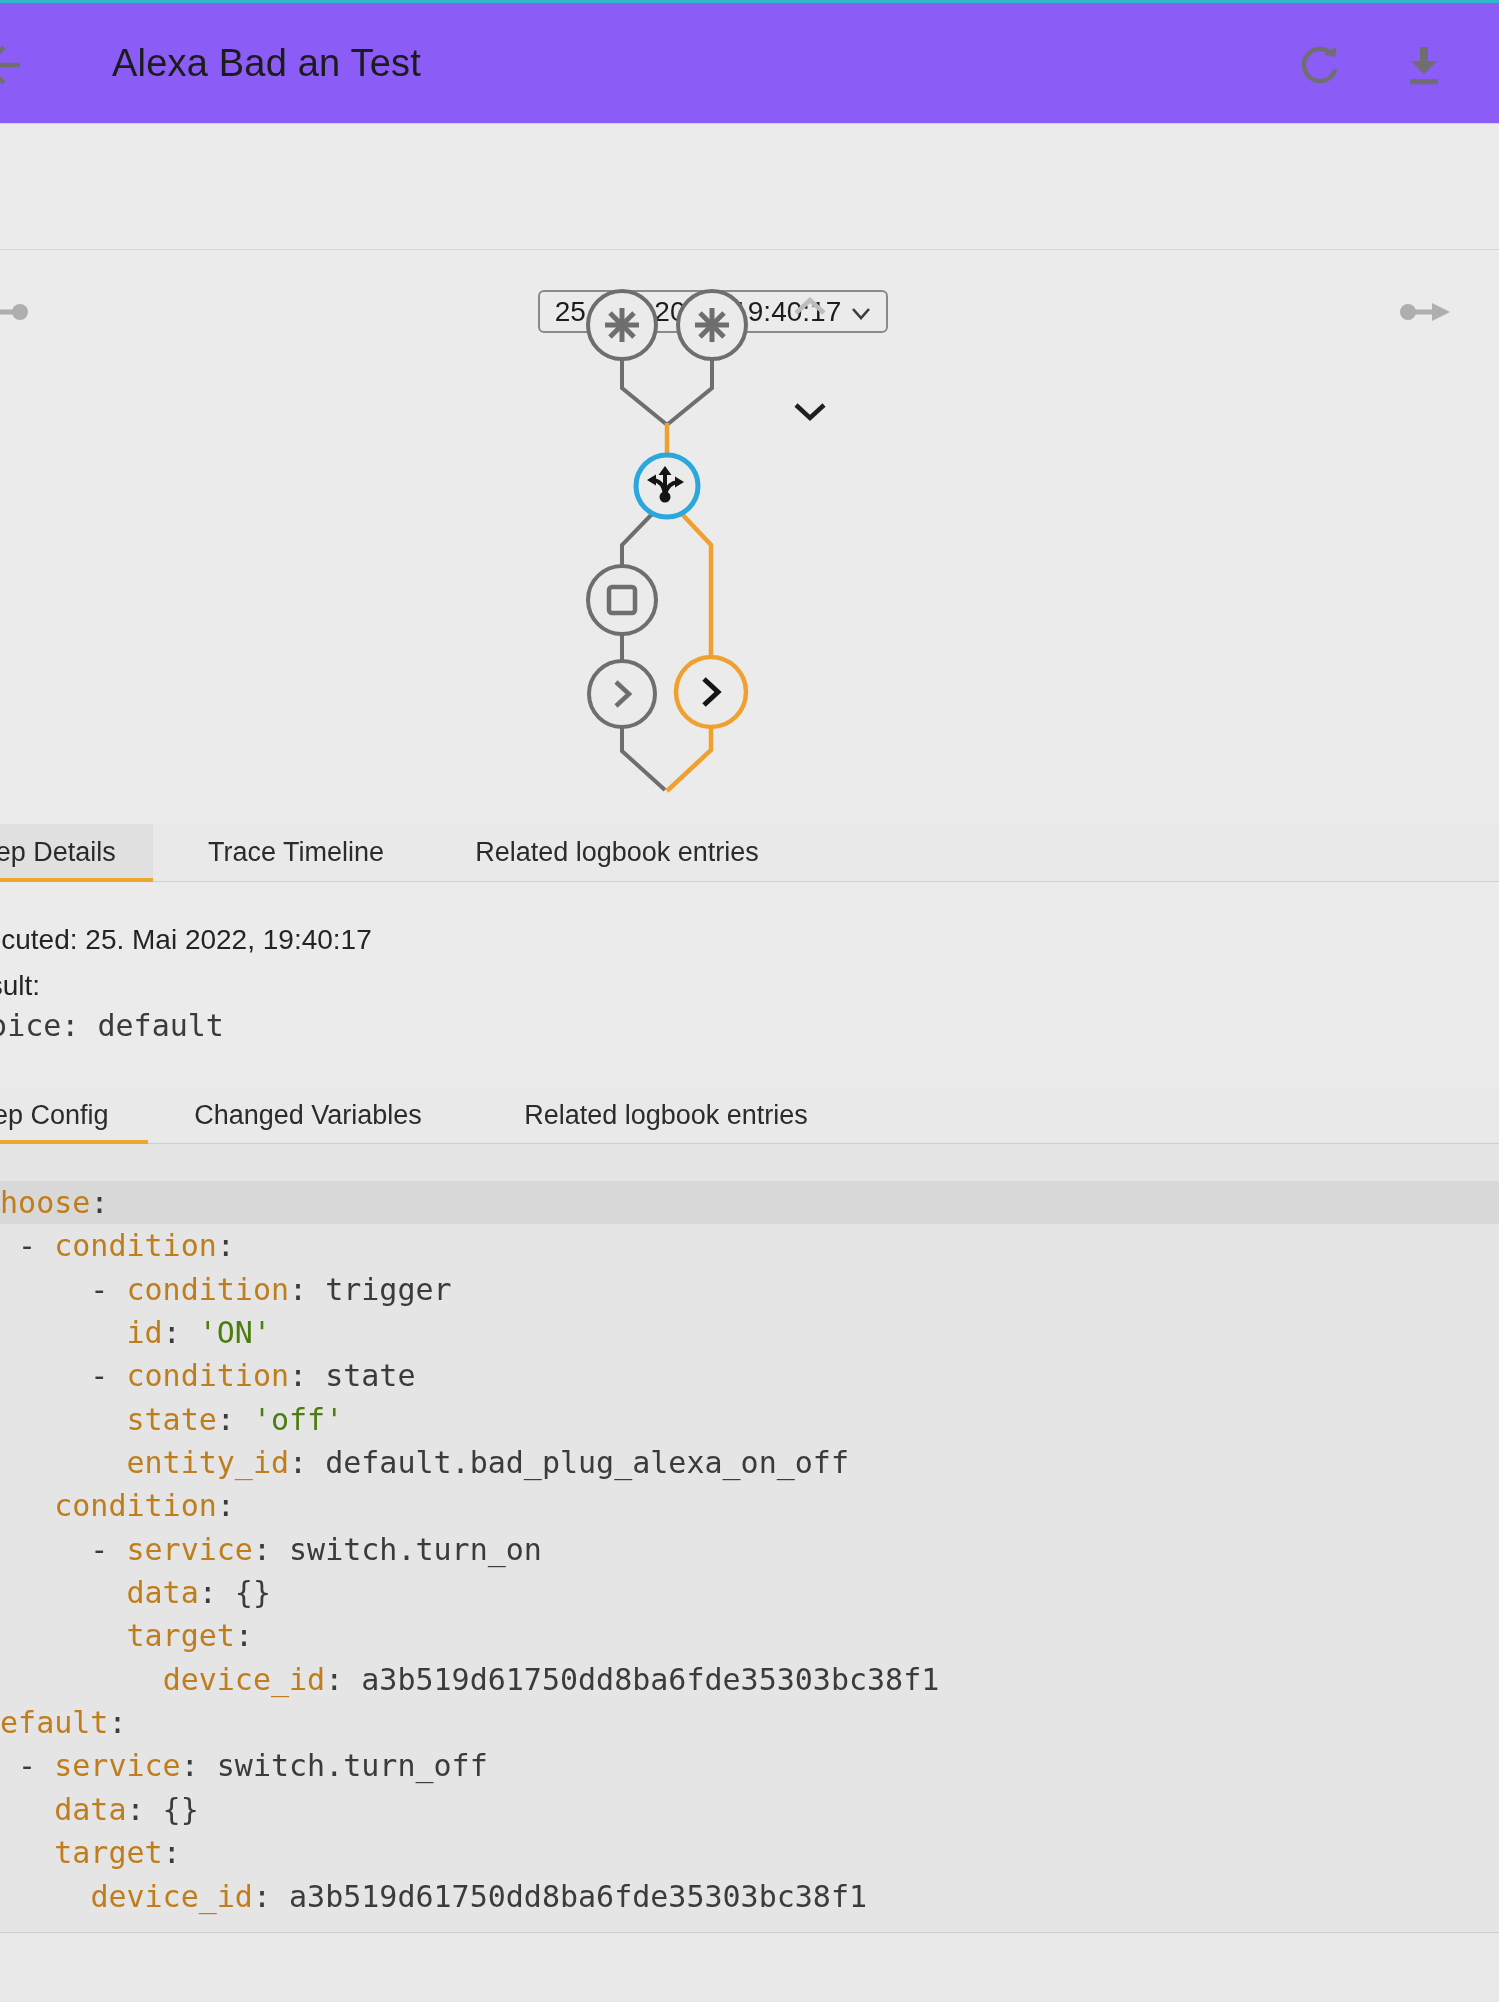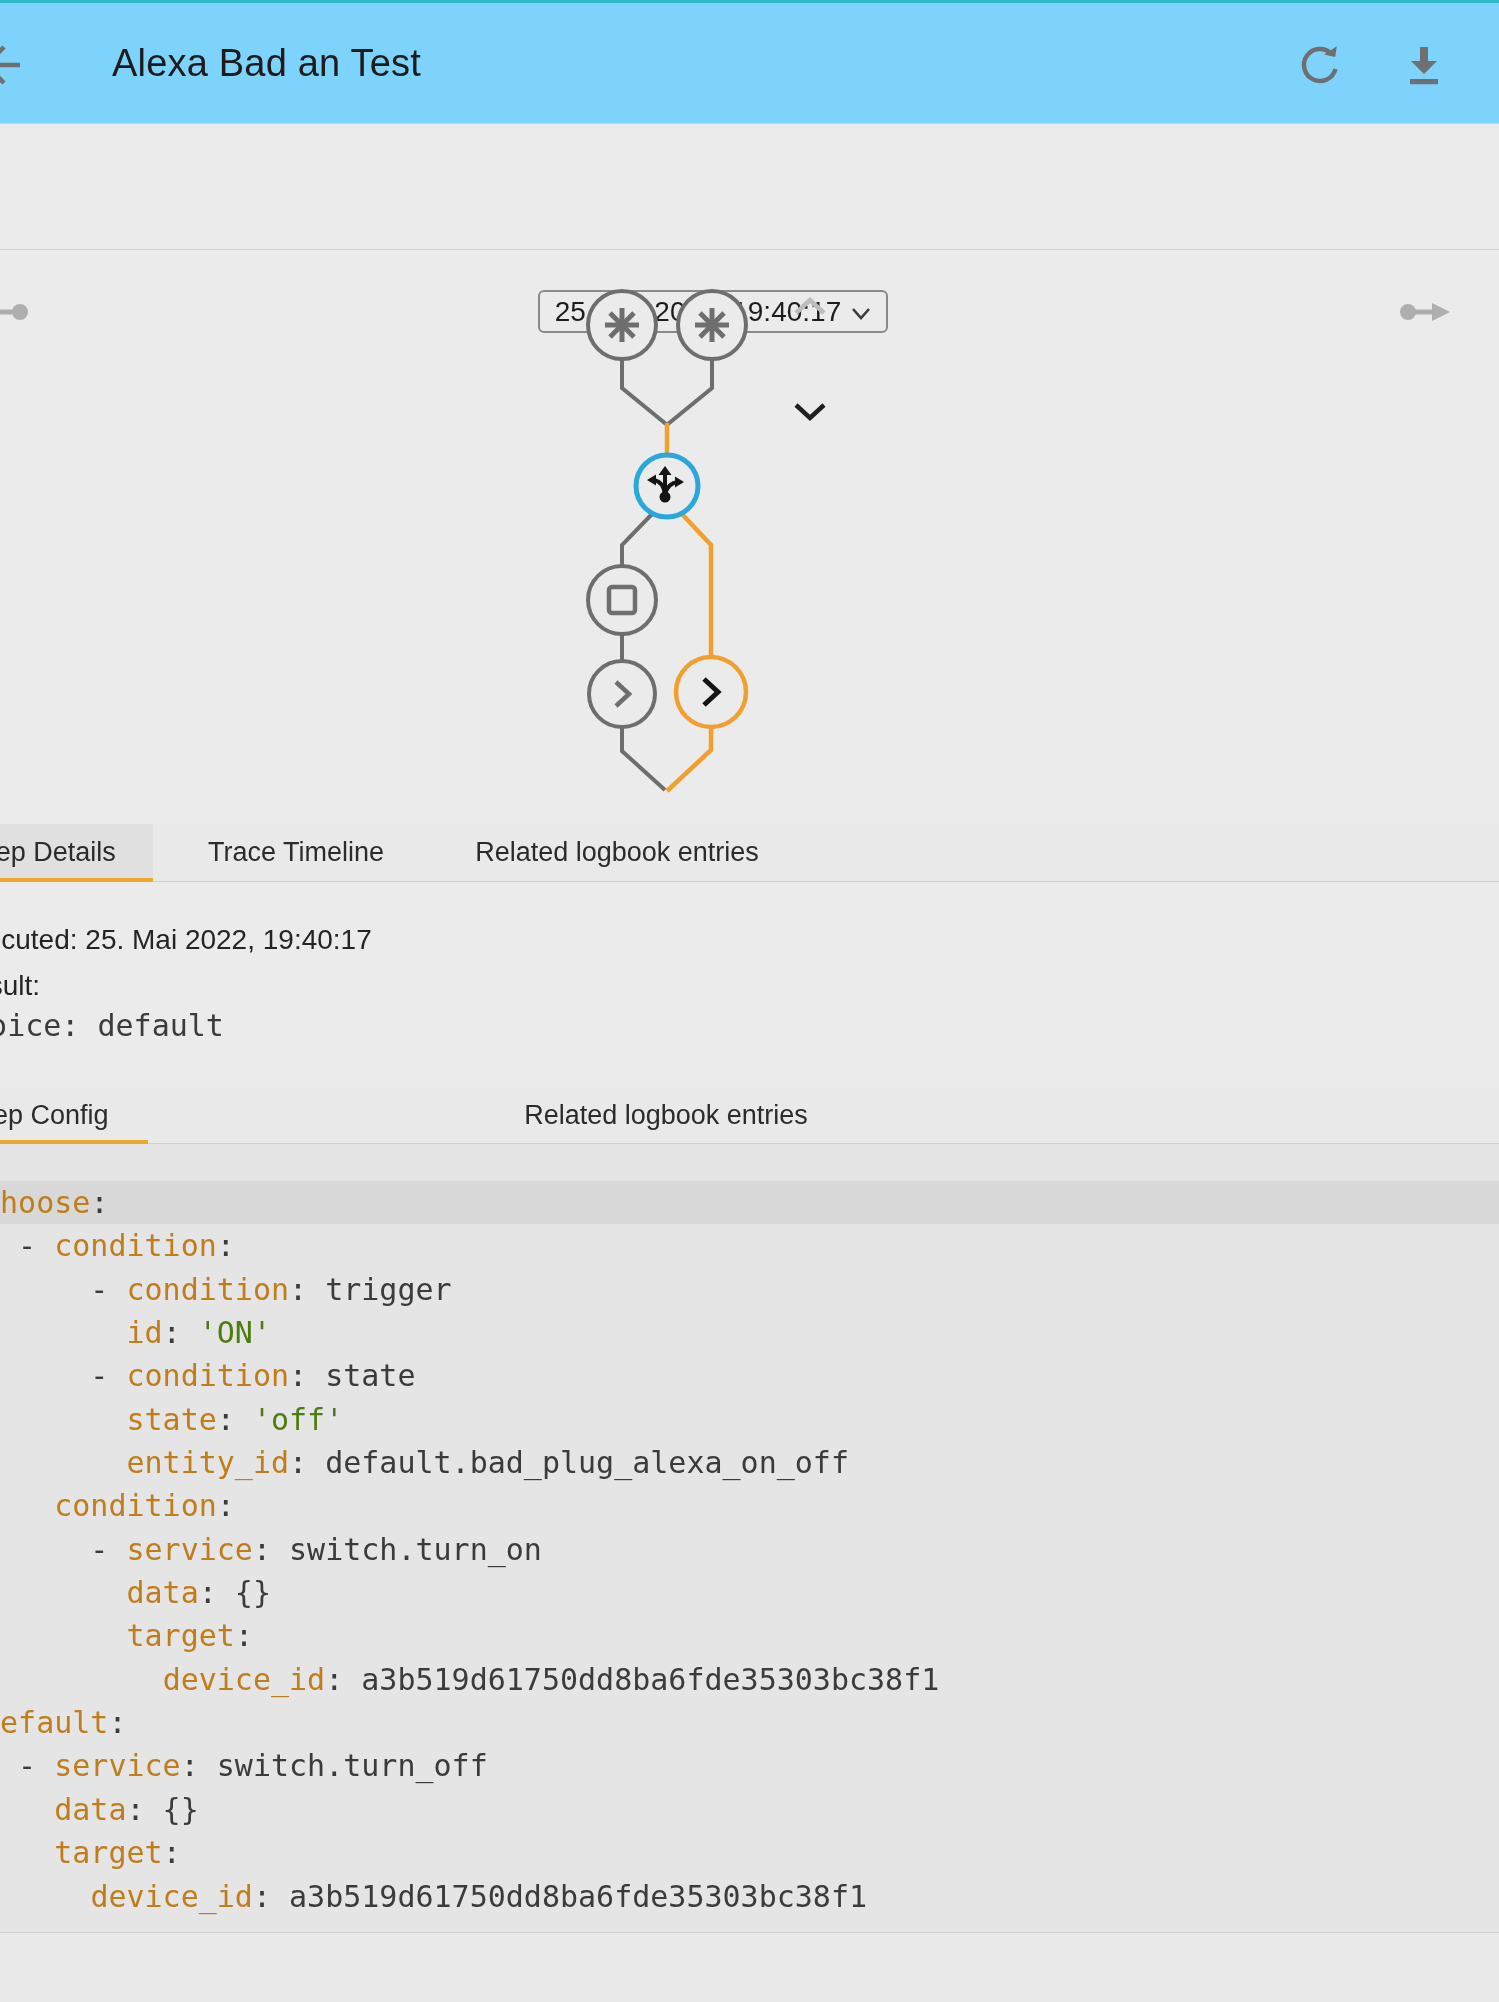--- a/index.html
+++ b/index.html
@@ -6,21 +6,21 @@
   body{
     width:1499px;height:2002px;overflow:hidden;position:relative;
     background:#ebebeb;
     font-family:"Liberation Sans",sans-serif;
     -webkit-font-smoothing:antialiased;
   }
   .abs{position:absolute;}
   
   #topstrip{left:0;top:0;width:1499px;height:3px;background:#2fb8c6;}
   
-  #header{left:0;top:3px;width:1499px;height:120px;background:#7dd3fc;border-bottom:1px solid #d4d4d4;}
+  #header{left:0;top:3px;width:1499px;height:120px;background:#8b5cf6;border-bottom:1px solid #d4d4d4;}
   #back-btn{left:-26px;top:38px;width:48px;height:48px;color:#6f6f6f;cursor:pointer;}
   #page-title{left:112px;top:0;height:120px;display:flex;align-items:center;
     font-size:38px;color:#1c1c1c;font-weight:400;letter-spacing:.2px;}
   #refresh-btn{left:1296px;top:38px;width:48px;height:48px;color:#6f6f6f;cursor:pointer;}
   #download-btn{left:1400px;top:38px;width:48px;height:48px;color:#6f6f6f;cursor:pointer;}
   
   #navrow{left:0;top:124px;width:1499px;height:125px;background:#ebebeb;border-bottom:1px solid #d4d4d4;}
   #prev-trace{left:-30px;top:168px;width:64px;height:40px;color:#aeaeae;cursor:pointer;}
   #next-trace{left:1392px;top:168px;width:64px;height:40px;color:#aeaeae;cursor:pointer;}
   #run-select{left:538px;top:166px;width:350px;height:43px;box-sizing:border-box;
@@ -200,20 +200,23 @@
   </div>
 
 <div id="detail-executed" class="abs detail-line">Executed: 25. Mai 2022, 19:40:17</div>
 <div id="detail-result" class="abs detail-line">Result:</div>
 <div id="detail-code" class="abs detail-line">choice: default</div>
 
 <div id="tabs2" class="tabbar abs">
     <div class="tab t0 active">
       <span>Step Config</span>
       <div class="underline"></div>
+    </div>
+    <div class="tab t1">
+      <span>Changed Variables</span>
     </div>
     <div class="tab t2">
       <span>Related logbook entries</span>
     </div>
   </div>
 
 <div id="yaml-section" class="abs">
   <div id="yaml-pre">
       <div class="yaml-line hl"><span class="seg-key">choose</span><span class="seg-plain">:</span></div>
       <div class="yaml-line"><span class="seg-plain">  - </span><span class="seg-key">condition</span><span class="seg-plain">:</span></div>

